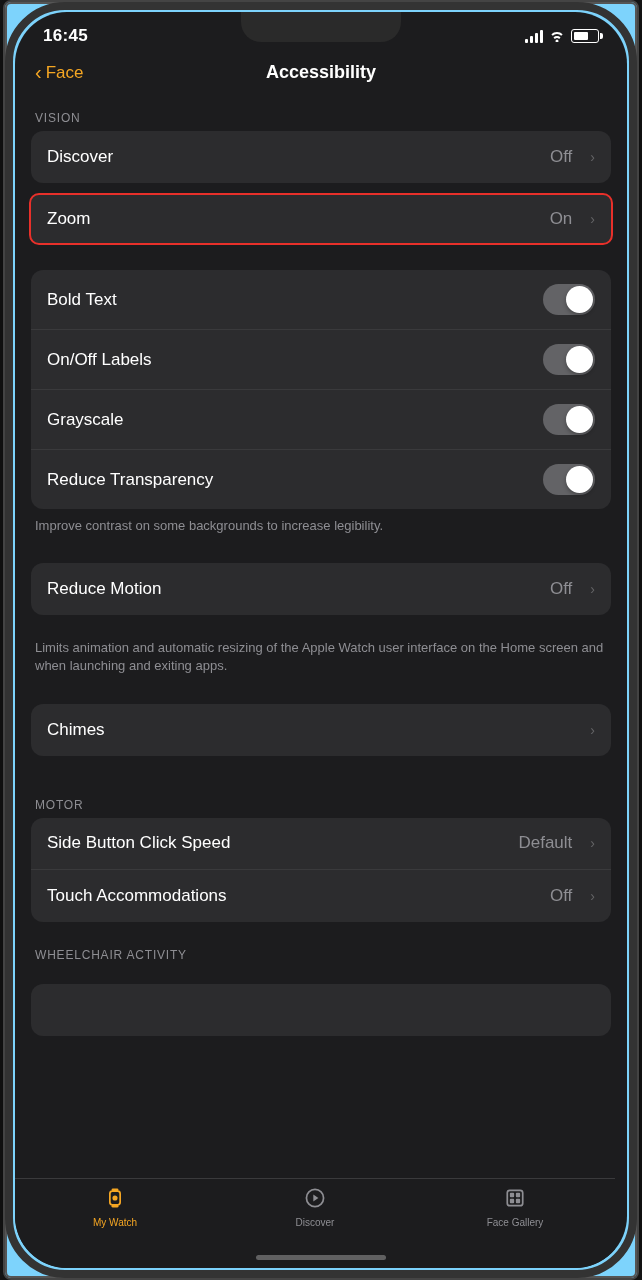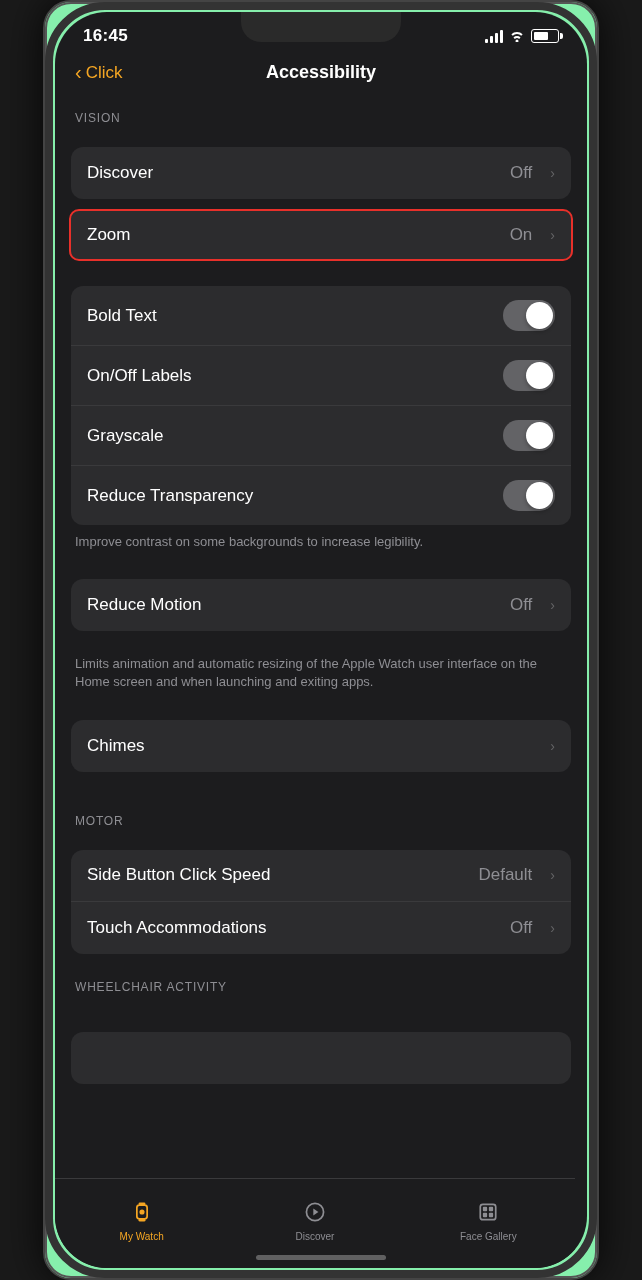--- a/index.html
+++ b/index.html
@@ -7,24 +7,24 @@
     body {
       background: #1a1a1a;
       display: flex;
       justify-content: center;
       align-items: center;
       min-height: 100vh;
       font-family: -apple-system, BlinkMacSystemFont, 'Helvetica Neue', sans-serif;
     }
 
     .phone-frame {
-      width: 556px;
+      width: 636px;
       height: 1280px;
-      background: #86efac;
-      border-radius: 28px;
+      background: #7dd3fc;
+      border-radius: 8px;
       position: relative;
       overflow: hidden;
       border: 2px solid #444;
       box-shadow: inset 0 0 0 2px #555, 0 0 40px rgba(0,0,0,0.8);
     }
 
     .phone-frame::before {
       content: '';
       position: absolute;
       top: 0; left: 0; right: 0; bottom: 0;
@@ -201,21 +201,21 @@
     }
 
     
     .content {
       overflow-y: auto;
       height: calc(100% - 50px - 90px);
       padding-bottom: 10px;
     }
 
     .section-header {
-      padding: 16px 20px 22px;
+      padding: 16px 20px 6px;
       font-size: 12px;
       font-weight: 500;
       color: #8e8e93;
       letter-spacing: 0.8px;
       text-transform: uppercase;
     }
 
     .list-group {
       background: #2c2c2e;
       margin: 0 16px;
@@ -327,21 +327,21 @@
       position: absolute;
       bottom: 0;
       left: 0;
       right: 12px;
       height: 90px;
       background: #1c1c1e;
       border-top: 0.5px solid #3a3a3c;
       display: flex;
       align-items: flex-start;
       justify-content: space-around;
-      padding-top: 18px;
+      padding-top: 4px;
     }
 
     .tab-item {
       display: flex;
       flex-direction: column;
       align-items: center;
       gap: 4px;
       cursor: pointer;
       min-width: 80px;
     }
@@ -421,21 +421,21 @@
           <div class="battery-body">
             <div class="battery-fill"></div>
           </div>
         </div>
       </div>
     </div>
 
     <div class="nav-header">
       <div class="back-btn">
         <span class="back-chevron">‹</span>
-        <span>Click</span>
+        <span>Face</span>
       </div>
       <span class="nav-title">Accessibility</span>
     </div>
 
     <div class="content">
 
       <div class="section-header">VISION</div>
 
       <div class="list-group">
         <div class="list-item voiceover-row">

